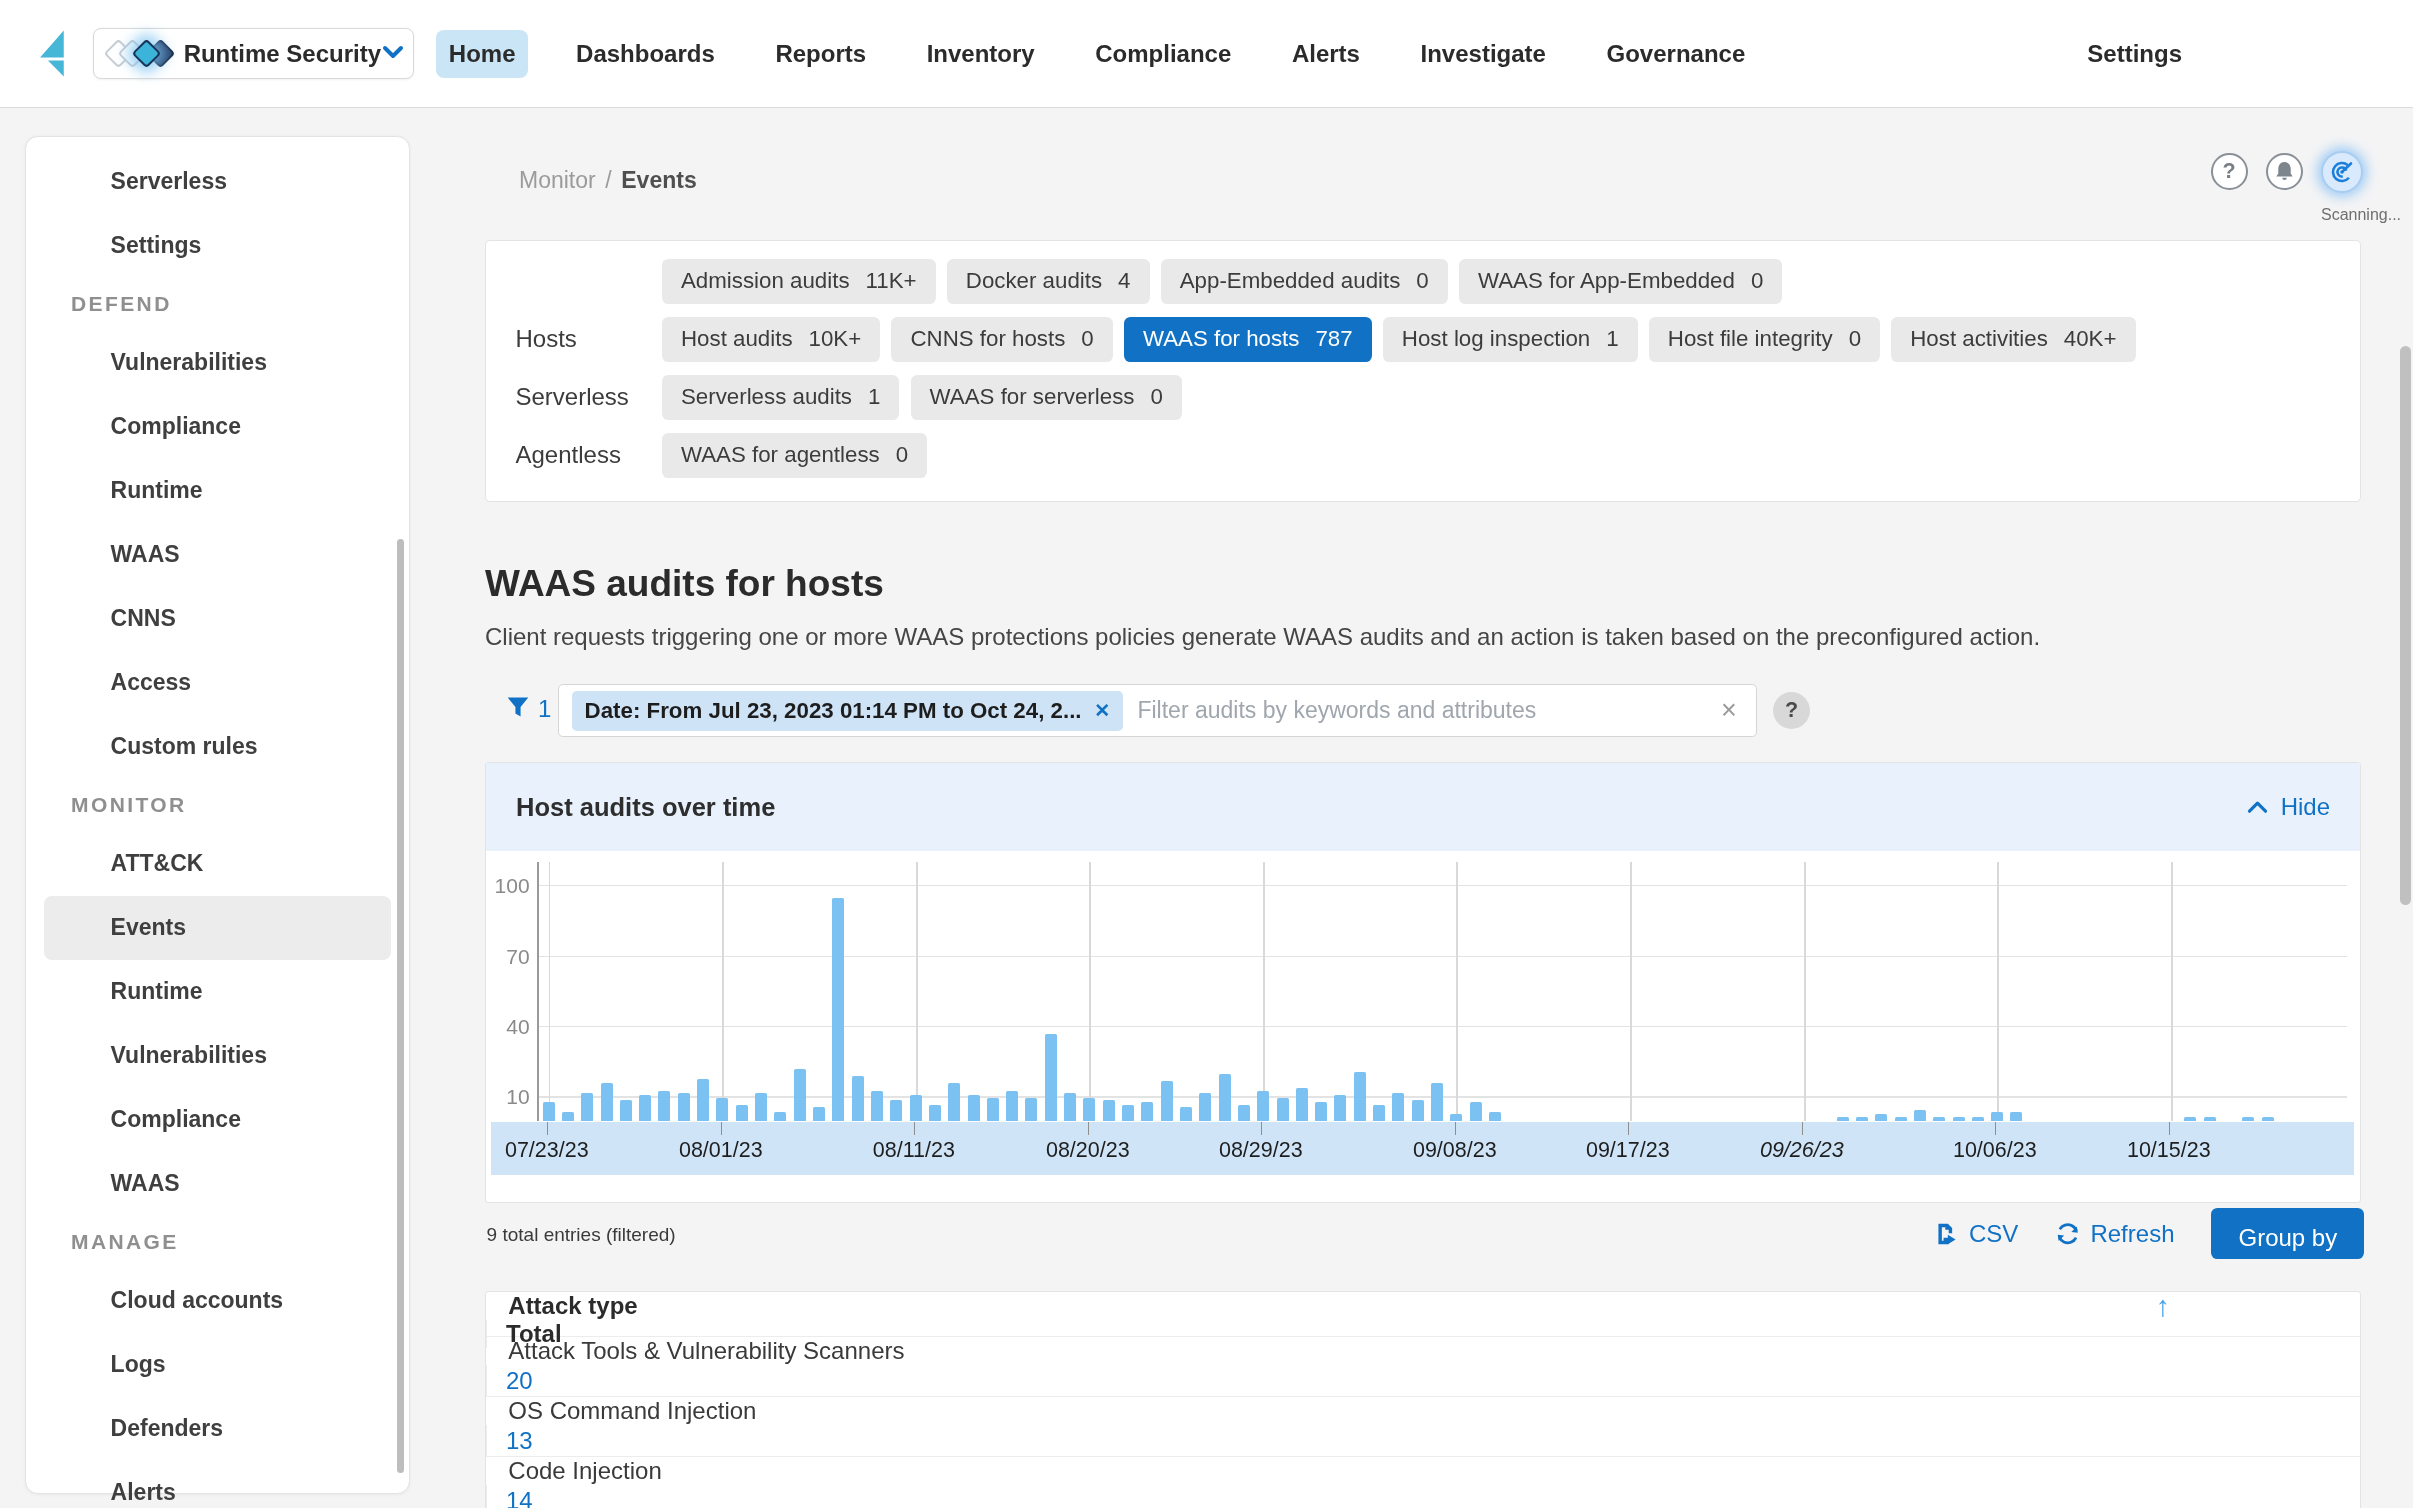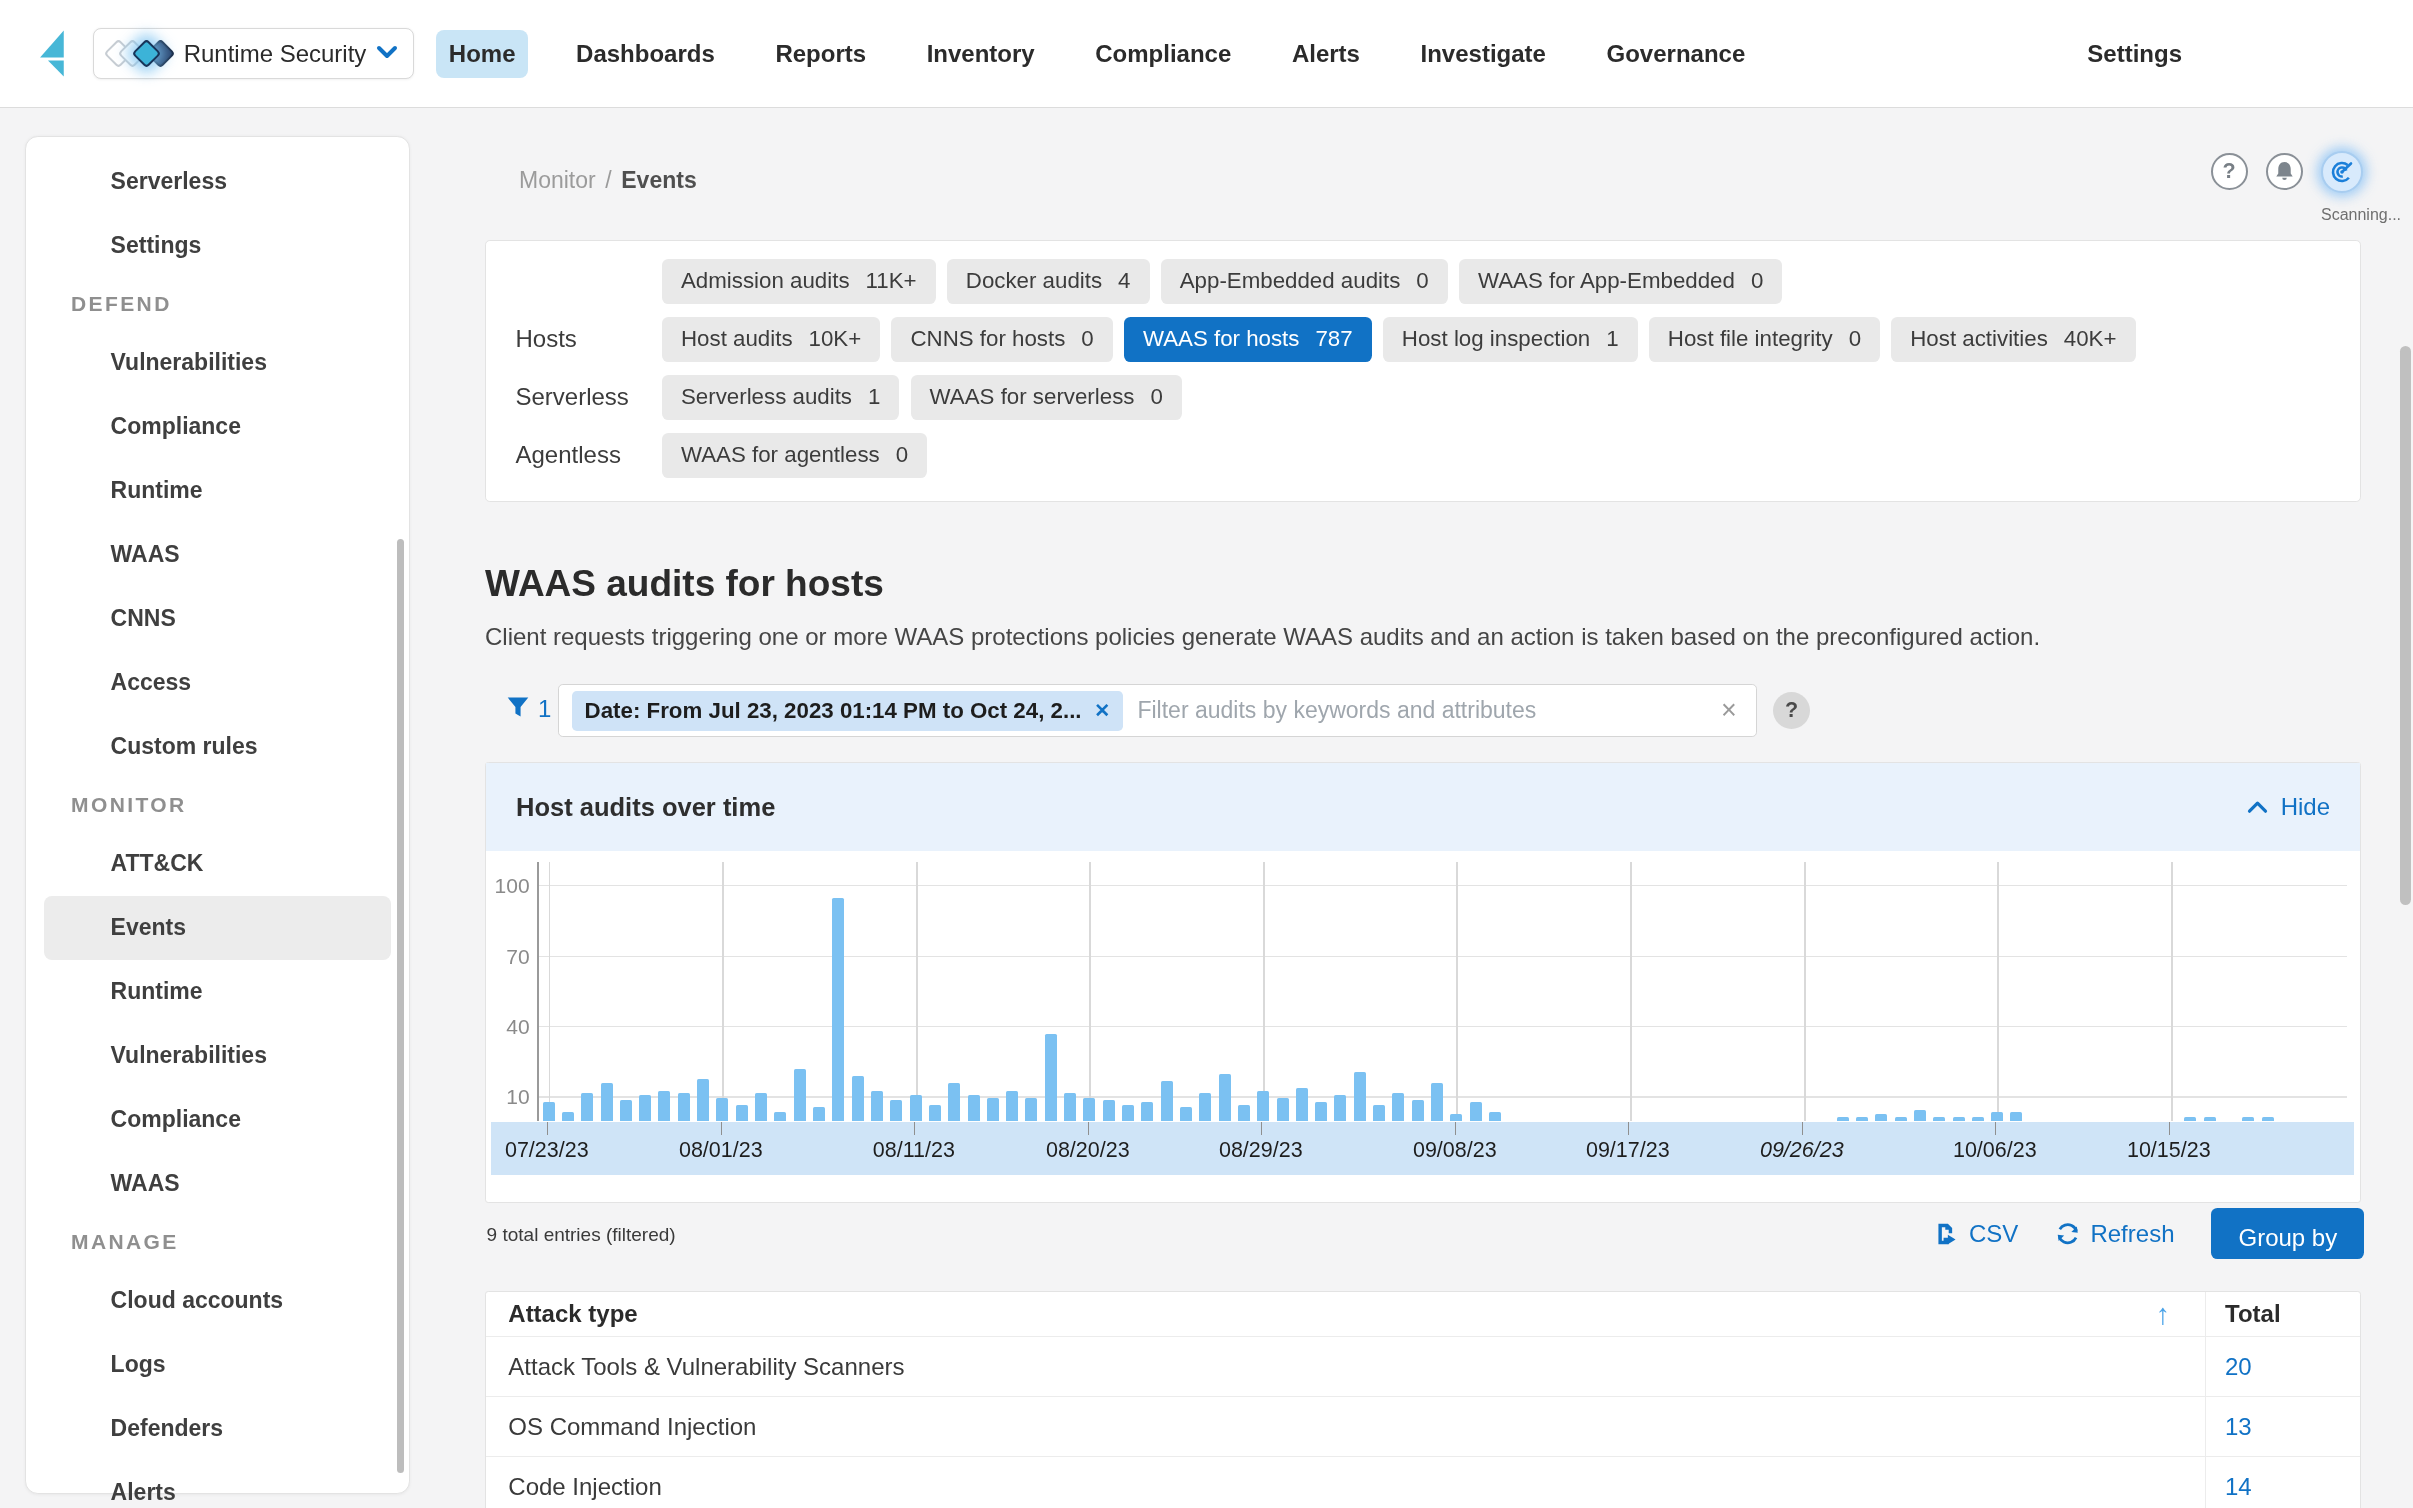--- a/index.html
+++ b/index.html
@@ -13,21 +13,21 @@
   .logo { position:absolute; left:35px; top:29px; width:37px; height:49px; }
   .switcher { position:absolute; left:93px; top:28px; width:321px; height:51px; background:#fff;
               border:1.6px solid #d9d9d9; border-radius:8px; display:flex; align-items:center;
               padding:0 14.4px; cursor:pointer; box-shadow:0 0.8px 2.4px rgba(0,0,0,.06); }
   .diamonds { display:flex; align-items:center; margin-right:12.8px; }
   .dia { width:21px; height:21px; border-radius:4px; transform:rotate(45deg); background:#fff;
          border:2.4px solid #c7cdd3; margin-left:-7.2px; }
   .dia:first-child { margin-left:0; }
   .dia.d3 { background:#3cb3d8; border-color:#173459; box-shadow:0 0 12.8px 6.4px rgba(125,195,240,.75); z-index:2; }
   .dia.d4 { background:#27406a; border-color:#152541; z-index:1; }
-  .switcher-label { font-size:24px; font-weight:400; color:#2b2b2b; white-space:nowrap; flex:1; }
+  .switcher-label { font-size:24px; font-weight:700; color:#2b2b2b; white-space:nowrap; flex:1; }
   .main-nav { position:absolute; left:436px; top:0; height:108px; display:flex; align-items:center; gap:35px; }
   .nav-item { font-size:24px; font-weight:600; color:#2b2b2b; padding:9.6px 12.8px; border-radius:8px;
               cursor:pointer; white-space:nowrap; }
   .nav-item.active { background:#c9e5f6; }
   .topbar-right { position:absolute; right:0; top:0; height:108px; }
   .settings-link { position:absolute; right:231px; top:40px; font-size:24px; font-weight:600; color:#2b2b2b; cursor:pointer; }
 
   
   .sidebar { position:absolute; left:25px; top:136px; width:385px; height:1358px; background:#fff;
              border:0.8px solid #e3e3e3; border-radius:12.8px; box-shadow:0 0.8px 3.2px rgba(0,0,0,.05); padding-top:12.8px; }
@@ -103,21 +103,21 @@
   
   .summary { position:absolute; top:1116px; left:1.6px; font-size:19px; color:#3a3a3a; }
   .toolbar-right { position:absolute; top:1100px; right:4.8px; display:flex; align-items:center; gap:37px; }
   .tool-link { display:flex; align-items:center; gap:9.6px; color:#1172c5; font-size:24px; cursor:pointer; }
   .groupby-btn { background:#1172c5; color:#fff; font-size:24px; border:none; border-radius:6.4px;
                  padding:16px 27px; height:51px; cursor:pointer; font-family:"Liberation Sans",sans-serif; }
 
   
   .table-card { position:absolute; top:1183px; left:0; width:1876px; background:#fff;
                 border:0.8px solid #e3e3e3; border-radius:3.2px 3.2px 0 0; }
-  .t-row { display:flex; border-bottom:1.6px solid #ececec; }
+  .t-row { display:flex; border-bottom:1.6px solid #ececec;flex-direction:column; }
   .t-col1 { width:1719px; display:flex; align-items:center; padding-left:22.3px; position:relative; }
   .t-col2 { flex:1; display:flex; align-items:center; padding-left:19px; border-left:1.6px solid #ececec; }
   .t-head { height:45px; }
   .t-head .t-col1, .t-head .t-col2 { font-size:24px; font-weight:700; color:#2b2b2b; }
   .sort-ic { position:absolute; right:35px; color:#4aa3e8; font-size:29px; font-weight:700; cursor:pointer; }
   .t-data { height:60px; cursor:pointer; }
   .t-data .t-col1 { font-size:24px; color:#3a3a3a; font-weight:400; }
   .t-data .t-col2 a { font-size:24px; color:#1172c5; text-decoration:none; cursor:pointer; }
 
   .main-scroll { position:absolute; right:1.6px; top:346px; width:11.2px; height:559px; background:#c0c0c0; border-radius:6.4px; z-index:9; }

